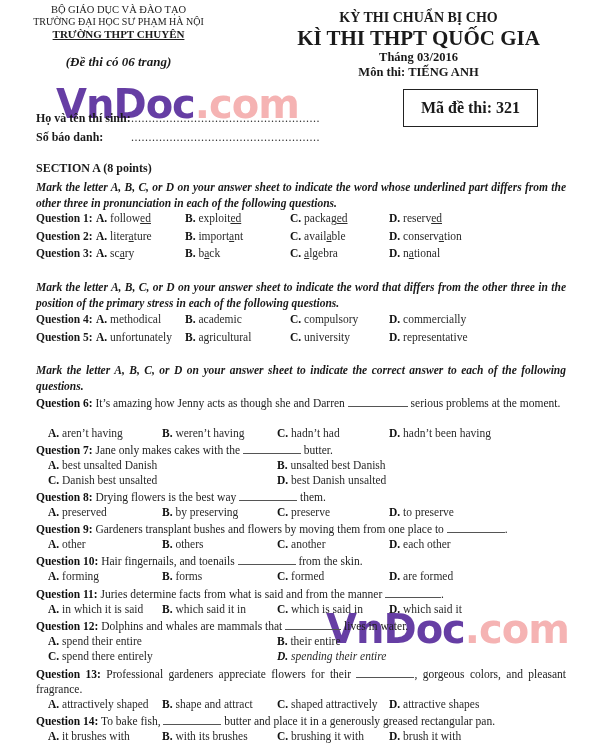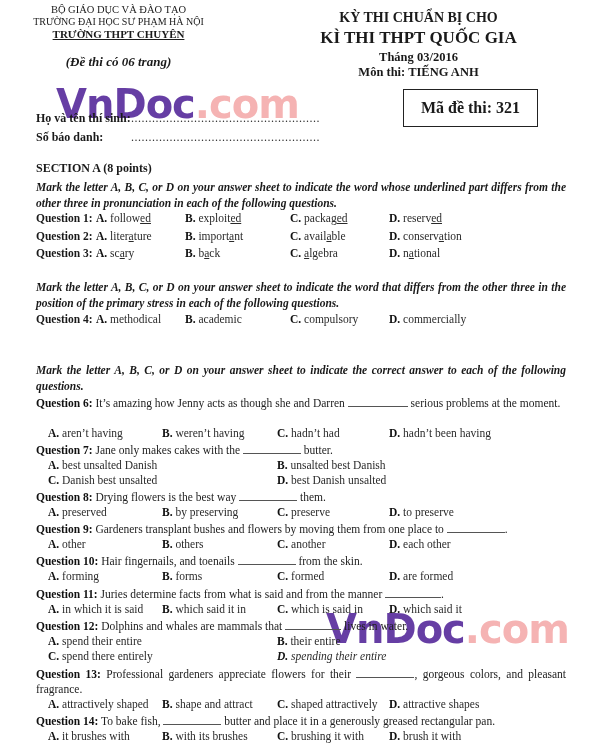--- a/index.html
+++ b/index.html
@@ -9,21 +9,21 @@
     font-family: "Liberation Serif", "DejaVu Serif", serif;
   }
   .page { position: absolute; left: 1px; top: 0; width: 600px; height: 651px; }
   .hdr-left { position: absolute; left: 30px; top: 4px; width: 175px; text-align: center; }
   .hdr-left .l1 { font-size: 10.5px; line-height: 12px; }
   .hdr-left .l2 { font-size: 10px; line-height: 12px; }
   .hdr-left .l3 { font-size: 11px; line-height: 13px; font-weight: bold; text-decoration: underline; }
   .hdr-left .l4 { font-size: 13px; font-style: italic; font-weight: bold; margin-top: 13px; }
   .hdr-right { position: absolute; left: 290px; top: 10px; width: 255px; text-align: center; }
   .hdr-right .r1 { font-size: 14px; font-weight: bold; line-height: 16px; }
-  .hdr-right .r2 { font-size: 17px; font-weight: bold; line-height: 24px; }
+  .hdr-right .r2 { font-size: 21px; font-weight: bold; line-height: 24px; }
   .hdr-right .r3 { font-size: 12.5px; font-weight: bold; line-height: 15px; }
   .hdr-right .r4 { font-size: 12.5px; font-weight: bold; line-height: 15px; }
   .code-box {
     position: absolute; left: 402px; top: 89px; width: 133px; height: 36px;
     border: 1.6px solid #222; display: flex; align-items: center; justify-content: center;
     font-size: 16px; font-weight: bold;
   }
   .field { position: absolute; left: 35px; font-size: 12px; font-weight: bold; }
   .field .dots { position: absolute; left: 95px; top: 0; font-weight: normal; letter-spacing: 0.5px; color: #333; }
   .watermark {
@@ -107,20 +107,27 @@
 
   <div class="instr" style="top:280px;">Mark the letter A, B, C, or D on your answer sheet to indicate the word that differs from the other three in the position of the primary stress in each of the following questions.</div>
 
   <div class="qrow" style="top:312px;">
     <span class="qlabel">Question 4:</span>
     <span class="opt" style="left:60px;"><b>A.</b> <span>methodical</span></span>
     <span class="opt" style="left:149px;"><b>B.</b> <span>academic</span></span>
     <span class="opt" style="left:254px;"><b>C.</b> <span>compulsory</span></span>
     <span class="opt" style="left:353px;"><b>D.</b> <span>commercially</span></span>
   </div>
+  <div class="qrow" style="top:330px;">
+    <span class="qlabel">Question 5:</span>
+    <span class="opt" style="left:60px;"><b>A.</b> <span>unfortunately</span></span>
+    <span class="opt" style="left:149px;"><b>B.</b> <span>agricultural</span></span>
+    <span class="opt" style="left:254px;"><b>C.</b> <span>university</span></span>
+    <span class="opt" style="left:353px;"><b>D.</b> <span>representative</span></span>
+  </div>
 
   <div class="instr" style="top:363px;">Mark the letter A, B, C, or D on your answer sheet to indicate the correct answer to each of the following questions.</div>
 
   <div class="qtext" style="top:396px;">
     <b>Question 6:</b> <span>It’s amazing how Jenny acts as though she and Darren</span> <span class="blank" style="width:60px;"></span> <span>serious problems at the moment.</span>
   </div>
   <div class="qrow" style="top:426px;">
     <span class="opt" style="left:12px;"><b>A.</b> <span>aren’t having</span></span>
     <span class="opt" style="left:126px;"><b>B.</b> <span>weren’t having</span></span>
     <span class="opt" style="left:241px;"><b>C.</b> <span>hadn’t had</span></span>

